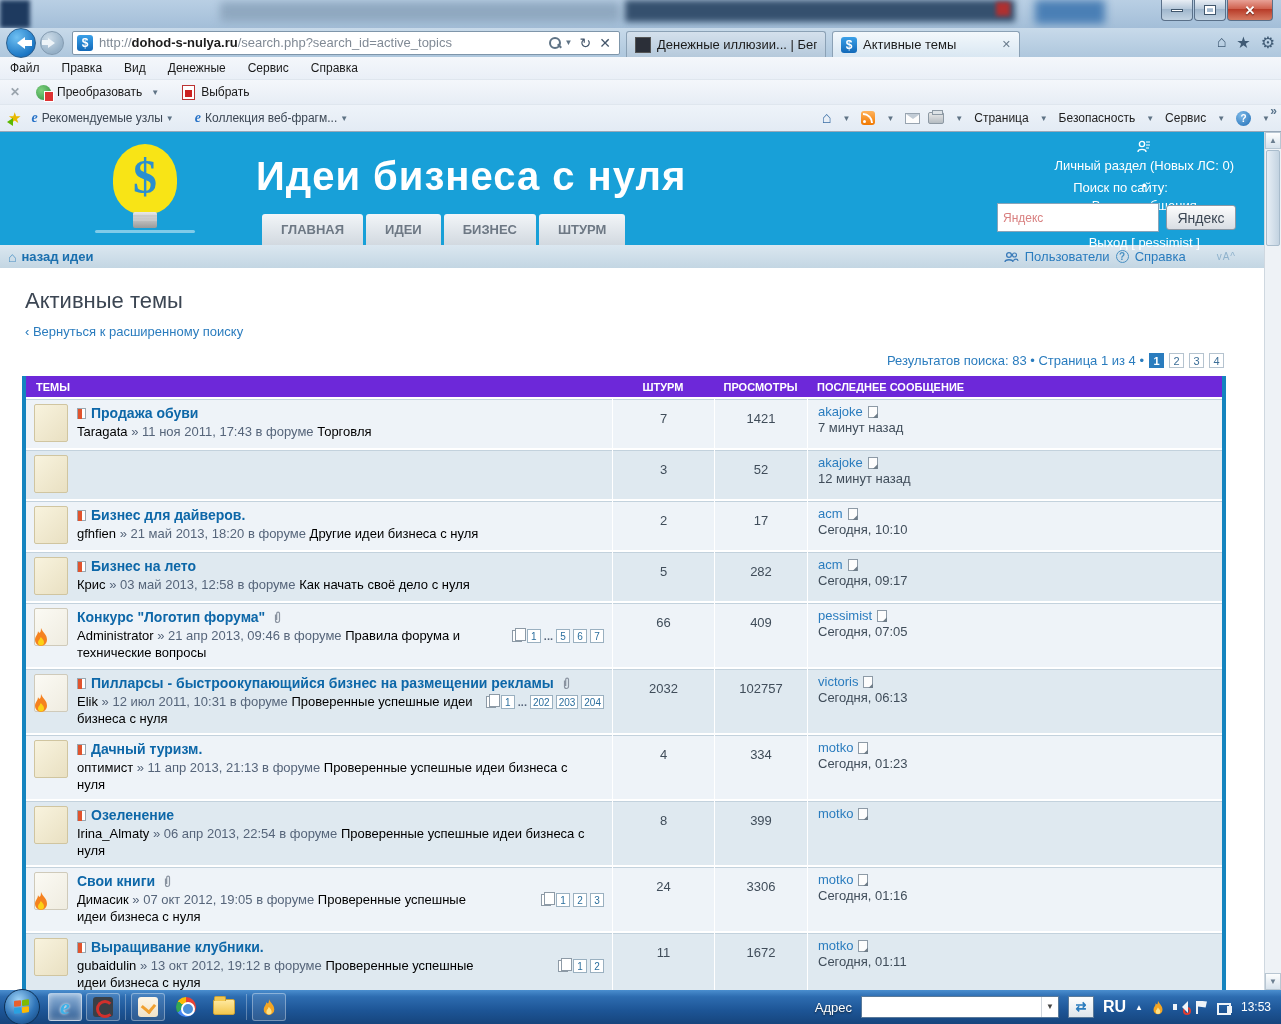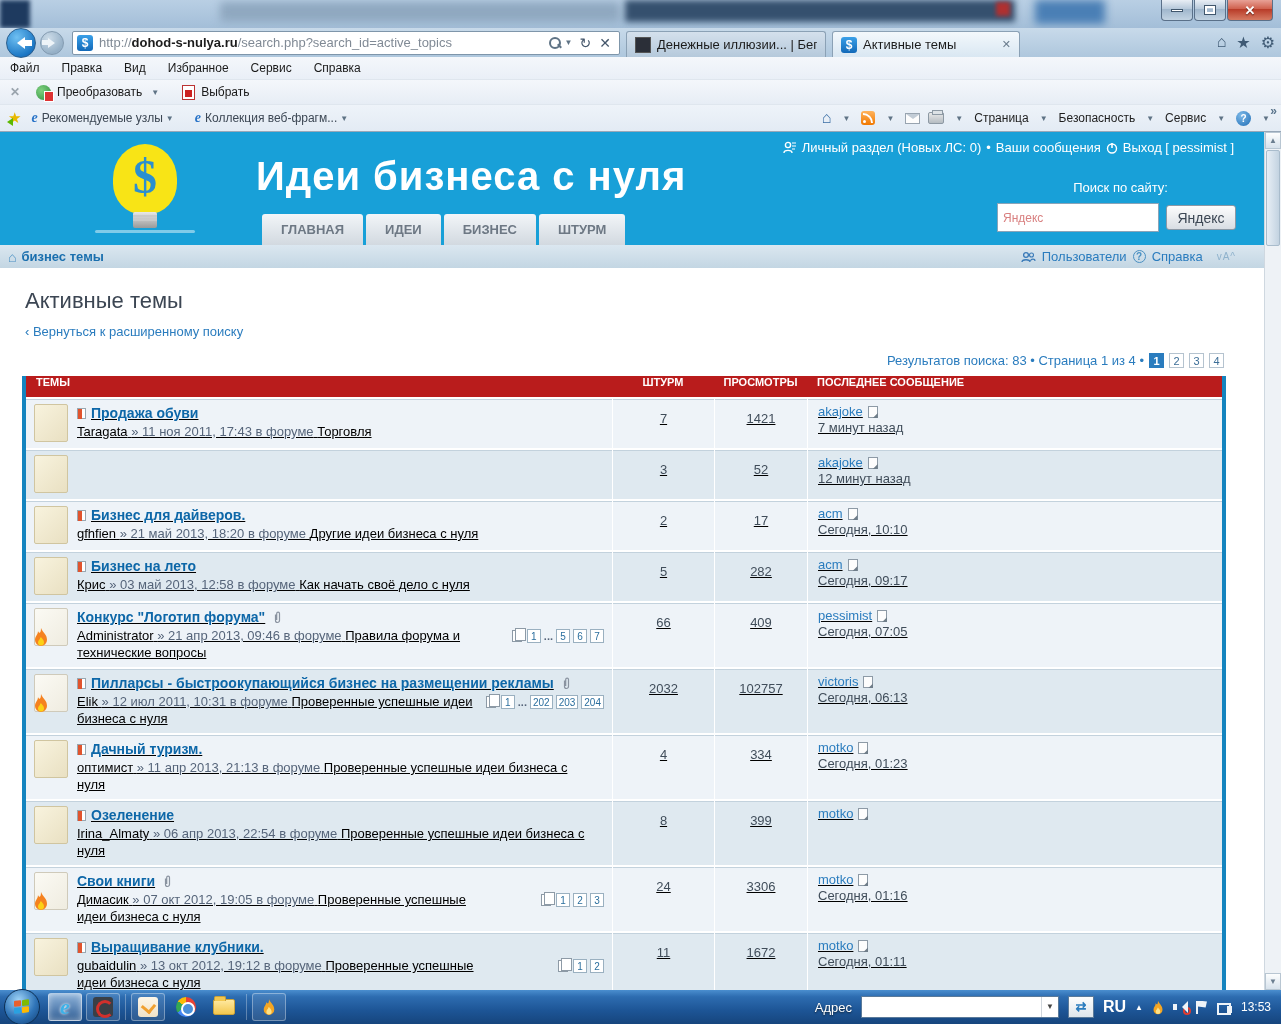--- a/index.html
+++ b/index.html
@@ -93,21 +93,21 @@
 
   
   .site-header { position:relative; height:113px; background:#18a0d8; }
   .logo { position:absolute; left:95px; top:10px; width:100px; height:98px; }
   .bulb { position:absolute; left:18px; top:2px; width:64px; height:70px; background:#f8e416; border-radius:50% 50% 44% 44%; text-align:center; }
   .bulb .dollar { font-size:48px; font-weight:bold; color:#2a8fd0; line-height:66px; font-family:"Liberation Serif",serif; }
   .bulb-base { position:absolute; left:38px; top:70px; width:24px; height:16px; background:linear-gradient(#e8e8e8,#9a9a9a); border-radius:2px; }
   .bulb-base::after { content:""; position:absolute; left:0; top:3px; right:0; height:2px; background:#c9c9c9; box-shadow:0 4px 0 #c9c9c9; }
   .logo-shadow { position:absolute; left:0; top:88px; width:100px; height:3px; background:rgba(255,255,255,.45); border-radius:2px; }
   .site-title { position:absolute; left:256px; top:22px; color:#fff; font-size:40px; font-weight:bold; letter-spacing:1px; }
-  .user-links { position:absolute; right:30px; top:8px; color:#fff; font-size:13px; display:flex; align-items:center; gap:5px; }
+  .user-links { position:absolute; right:30px; top:8px; color:#fff; font-size:13px; display:flex; align-items:center; gap:5px;flex-direction:column; }
   .user-links a { color:#fff; text-decoration:none; }
   .svg-ico { display:inline-block; vertical-align:-2px; }
   .search-area { position:absolute; right:28px; top:48px; text-align:right; }
   .search-label { color:#fff; font-size:13px; margin-right:68px; }
   .search-row { margin-top:8px; display:flex; align-items:center; gap:7px; }
   .search-input { width:162px; height:29px; border:1px solid #8aa4b8; padding:2px 5px; font-size:12px; color:#333; }
   .search-input::placeholder { color:#d98080; }
   .search-btn { width:70px; height:25px; background:linear-gradient(#fdfdfd,#d8dde3); border:1px solid #8b98a5; border-radius:3px;
                 font-size:14px; color:#3c novel4754; color:#3c4754; }
   .main-nav { position:absolute; left:262px; bottom:0; display:flex; gap:3px; }
@@ -116,39 +116,39 @@
 
   
   .crumbbar { height:23px; background:linear-gradient(#dbe7f0,#c3d6e3); display:flex; align-items:center; padding:0 8px;
               font-size:13px; }
   .crumb-left { display:flex; align-items:center; gap:5px; color:#1a6fae; font-weight:bold; }
   .crumb-home { color:#4a90c2; font-size:14px; font-weight:normal; }
   .crumb-right { margin-left:auto; display:flex; align-items:center; gap:6px; color:#2a7cbe; margin-right:20px; }
   .crumb-right a { color:#2a7cbe; text-decoration:none; }
   .qmark { display:inline-block; width:13px; height:13px; border:1px solid #4a90c2; border-radius:50%; color:#4a90c2; font-size:10px;
            line-height:12px; text-align:center; font-weight:bold; }
-  .fontwidget { color:#8fb2cc; font-size:10px; letter-spacing:1px; margin-left:8px; }
+  .fontwidget { color:#8fb2cc; font-size:10px; letter-spacing:1px; margin-left:25px; }
 
   
   .content { background:#fff; min-height:722px; padding:20px 20px 0 25px; position:relative; }
   .h1 { color:#3c4653; font-size:22px; font-weight:400; }
   .backlink { display:inline-block; margin-top:10px; color:#2a7cbe; font-size:13px; text-decoration:none; }
   .results-line { text-align:right; color:#2a7cbe; font-size:13px; margin:14px 20px 8px 0; display:flex; justify-content:flex-end; align-items:center; gap:5px; }
   .pagebox { display:inline-block; min-width:15px; height:15px; padding:0 2px; border:1px solid #b5c3cf; background:#fff; color:#3c6e97;
              font-size:11px; line-height:14px; text-align:center; }
   .pagebox.cur { background:#2a7cbe; border-color:#2a7cbe; color:#fff; font-weight:bold; }
 
   
   .ttable { margin:2px 18px 0 -3px; border-left:4px solid #1484bf; border-right:4px solid #1484bf; }
-  .thead { height:21px; background:#b91c1c; color:#fff; font-size:11px; font-weight:bold; display:flex; align-items:flex-start; }
+  .thead { height:21px; background:#6d28d9; color:#fff; font-size:11px; font-weight:bold; display:flex; align-items:center; }
   .th-topics { flex:1; padding-left:10px; }
   .th-rep { width:102px; text-align:center; }
   .th-view { width:93px; text-align:center; }
   .th-last { width:415px; padding-left:10px; }
-  .row { display:flex; border-top:2px solid #fff; box-shadow:inset 0 1px 0 #c3d2dd;text-decoration:underline; }
+  .row { display:flex; border-top:2px solid #fff; box-shadow:inset 0 1px 0 #c3d2dd; }
   .row.a { background:#eef3f8; }
   .row.b { background:#dfe9f0; }
   .c-topic { flex:1; display:flex; padding:5px 0 6px 8px; position:relative; }
   .note { width:34px; height:38px; flex:none; margin-right:9px; background:linear-gradient(135deg,#f8f3de,#e9e0c2); border:1px solid #d0c5a0;
           border-radius:2px; position:relative; }
   .note.hot { background:linear-gradient(135deg,#fbfaf4,#efece0); border-color:#cfcaba; }
   .note .flame { position:absolute; left:-2px; bottom:-2px; }
   .ttext { padding-top:1px; max-width:520px; }
   .ttext.narrow { max-width:400px; }
   .l1 { display:flex; align-items:center; gap:5px; }
@@ -267,21 +267,21 @@
       <span>⌂</span>
       <span>★</span>
       <span>⚙</span>
     </div>
   </div>
 
   <div class="menubar">
     <span>Файл</span>
     <span>Правка</span>
     <span>Вид</span>
-    <span>Избранное</span>
+    <span>Денежные</span>
     <span>Сервис</span>
     <span>Справка</span>
   </div>
 
   <div class="commandbar">
     <span class="gray-x">✕</span>
     <span class="ico-globe"></span>
     <span>Преобразовать</span>
     <span class="dd">▼</span>
     <span style="width:8px"></span>
@@ -360,21 +360,21 @@
           <div class="nav-tab">ГЛАВНАЯ</div>
           <div class="nav-tab">ИДЕИ</div>
           <div class="nav-tab">БИЗНЕС</div>
           <div class="nav-tab">ШТУРМ</div>
         </div>
       </div>
 
       <div class="crumbbar">
         <span class="crumb-left">
           <span class="crumb-home">⌂</span>
-          <a href="#" style="color:#1a6fae;text-decoration:none">бизнес темы</a>
+          <a href="#" style="color:#1a6fae;text-decoration:none">назад идеи</a>
         </span>
         <span class="crumb-right">
           <svg class="svg-ico" width="15" height="12" viewBox="0 0 15 12">
               <circle cx="5" cy="4" r="2.4" fill="none" stroke="#3a7ab8" stroke-width="1.3"></circle>
               <path d="M1 11 C1 8 9 8 9 11" fill="none" stroke="#3a7ab8" stroke-width="1.3"></path>
               <circle cx="10.5" cy="4" r="2" fill="none" stroke="#3a7ab8" stroke-width="1.1"></circle>
               <path d="M9.5 10 C10 7.5 14 7.5 14 10" fill="none" stroke="#3a7ab8" stroke-width="1.1"></path>
             </svg>
           <a href="#">Пользователи</a>
           <span class="qmark">?</span>

